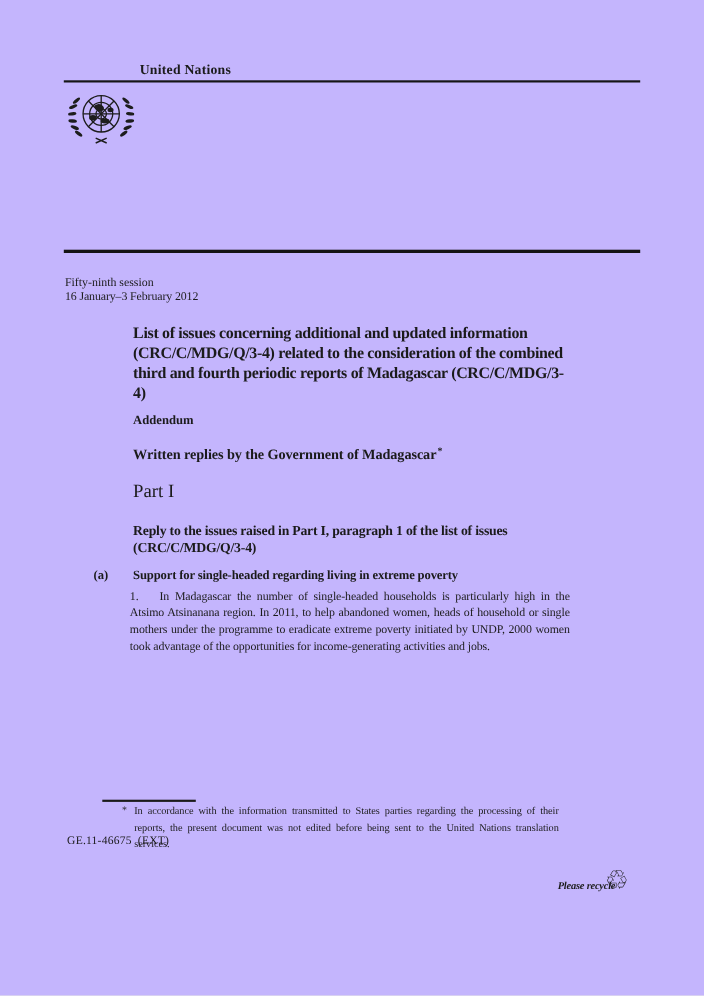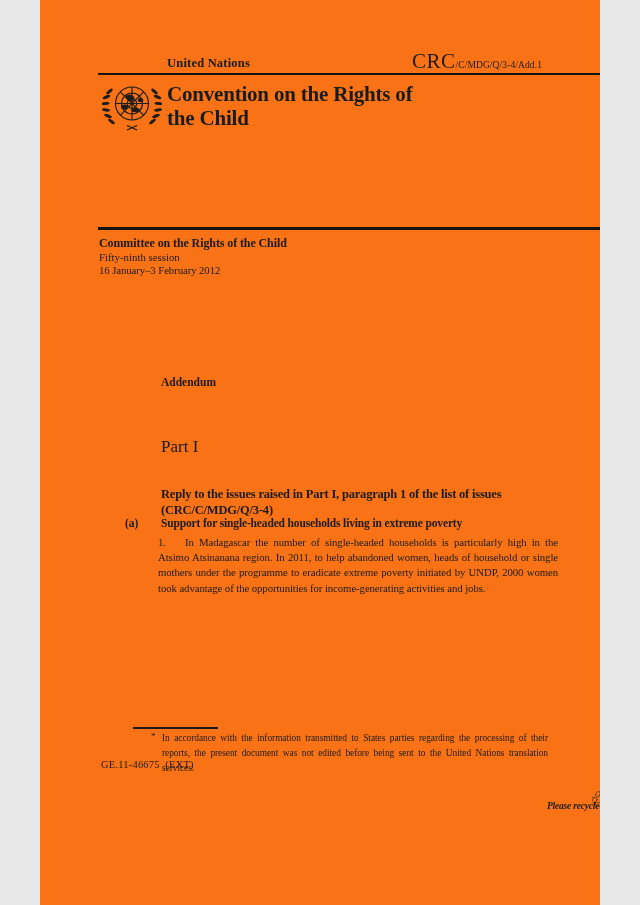--- a/index.html
+++ b/index.html
@@ -1,20 +1,20 @@
 <!DOCTYPE html>
 <html><head>
 <meta charset="utf-8">
 <style>
   html,body{margin:0;padding:0;background:#e8e8e8;}
   .page{
     position:relative;
-    width:560px;height:905px;
+    width:640px;height:905px;
     margin:0 auto;
-    background:#f97316;
+    background:#c4b5fd;
     font-family:"Liberation Serif","DejaVu Serif",serif;
     color:#1b1b1b;
     overflow:hidden;
     -webkit-font-smoothing:antialiased;
   }
   .page *{box-sizing:border-box;}
   .abs{position:absolute;}
 
   
   .un-label{left:127px;top:56px;font-size:12.5px;font-weight:bold;letter-spacing:.2px;}
@@ -31,21 +31,21 @@
   .committee{left:59px;top:236px;font-size:12px;font-weight:bold;letter-spacing:-.1px;}
   .session-title{left:59px;top:251px;font-size:10.8px;font-weight:normal;}
   .session-dates{left:59px;top:263.5px;font-size:10.8px;letter-spacing:-.1px;}
 
   
   .main-title{left:121px;top:294px;width:392px;font-size:14.5px;font-weight:bold;line-height:18.4px;letter-spacing:-.3px;}
   .addendum{left:121px;top:376px;font-size:11.5px;font-weight:bold;}
   .written{left:121px;top:405px;font-size:13px;font-weight:bold;letter-spacing:-.1px;}
   .written sup{font-size:9px;vertical-align:4px;margin-left:1px;}
   .part{left:121px;top:437px;font-size:17px;font-weight:normal;}
-  .reply{left:121px;top:475px;width:404px;font-size:12.5px;font-weight:bold;line-height:15.6px;letter-spacing:-.2px;margin-top:12px;}
+  .reply{left:121px;top:475px;width:404px;font-size:12.5px;font-weight:bold;line-height:15.6px;letter-spacing:-.2px;}
   .subsection-label{left:85px;top:517px;font-size:11.5px;font-weight:bold;}
   .subsection-heading{left:121px;top:517px;width:420px;font-size:11.5px;font-weight:bold;letter-spacing:-.15px;}
 
   
   .body-text{left:118px;top:535px;width:400px;font-size:10.8px;line-height:15.2px;
              text-align:justify;letter-spacing:-.1px;}
   .body-text p{margin:0 0 2.5px 0;}
   .pnum{display:inline-block;width:27px;}
 
   
@@ -60,23 +60,20 @@
   .recycle-icon{left:550px;top:788px;font-size:24px;line-height:24px;
                 font-family:"DejaVu Sans",sans-serif;font-weight:normal;}
 </style>
 </head>
 <body>
 
 <div class="page">
 
   <div class="abs un-label">United Nations</div>
 
-  <div class="abs doc-symbol">
-    <span class="big">CRC</span><span class="small">/C/MDG/Q/3-4/Add.1</span>
-  </div>
 
   <div class="abs rule-thin"></div>
 
   <div class="abs emblem">
     <svg viewBox="0 0 120 104" width="60" height="55" aria-hidden="true">
       <g stroke="#1d1d1d" fill="none" stroke-width="2.4">
         <circle cx="60" cy="44" r="33"></circle>
         <circle cx="60" cy="44" r="21"></circle>
         <circle cx="60" cy="44" r="9.5"></circle>
         <line x1="27" y1="44" x2="93" y2="44"></line>
@@ -103,39 +100,41 @@
         <ellipse cx="113" cy="44" rx="8" ry="3" transform="rotate(6 113 44)"></ellipse>
         <ellipse cx="111" cy="31" rx="8" ry="3" transform="rotate(22 111 31)"></ellipse>
         <ellipse cx="105" cy="20" rx="8" ry="3" transform="rotate(40 105 20)"></ellipse>
       </g>
       <g stroke="#1d1d1d" stroke-width="2.6" fill="none">
         <path d="M50 97 L70 88 M50 88 L70 97"></path>
       </g>
     </svg>
   </div>
 
-  <div class="abs conv-title">Convention on the Rights of the Child</div>
 
 
   <div class="abs rule-thick"></div>
 
-  <div class="abs committee">Committee on the Rights of the Child</div>
   <div class="abs session-title">Fifty-ninth session</div>
   <div class="abs session-dates">16 January–3 February 2012</div>
 
+  <div class="abs main-title">List of issues concerning additional and updated information (CRC/C/MDG/Q/3-4) related to the consideration of the combined third and fourth periodic reports of Madagascar (CRC/C/MDG/3-4)</div>
 
   <div class="abs addendum">Addendum</div>
 
+  <div class="abs written">
+    <span>Written replies by the Government of Madagascar</span><sup>*</sup>
+  </div>
 
   <div class="abs part">Part I</div>
 
   <div class="abs reply">Reply to the issues raised in Part I, paragraph 1 of the list of issues (CRC/C/MDG/Q/3-4)</div>
 
   <div class="abs subsection-label">(a)</div>
-  <div class="abs subsection-heading">Support for single-headed households living in extreme poverty</div>
+  <div class="abs subsection-heading">Support for single-headed regarding living in extreme poverty</div>
 
   <div class="abs body-text">
     <p><span class="pnum">1.</span><span>In Madagascar the number of single-headed households is particularly high in the Atsimo Atsinanana region. In 2011, to help abandoned women, heads of household or single mothers under the programme to eradicate extreme poverty initiated by UNDP, 2000 women took advantage of the opportunities for income-generating activities and jobs.</span></p>
   </div>
 
   <div class="abs footnote-rule"></div>
   <div class="abs footnote">
     <span class="mark">*</span><span>In accordance with the information transmitted to States parties regarding the processing of their reports, the present document was not edited before being sent to the United Nations translation services.</span>
   </div>
 

